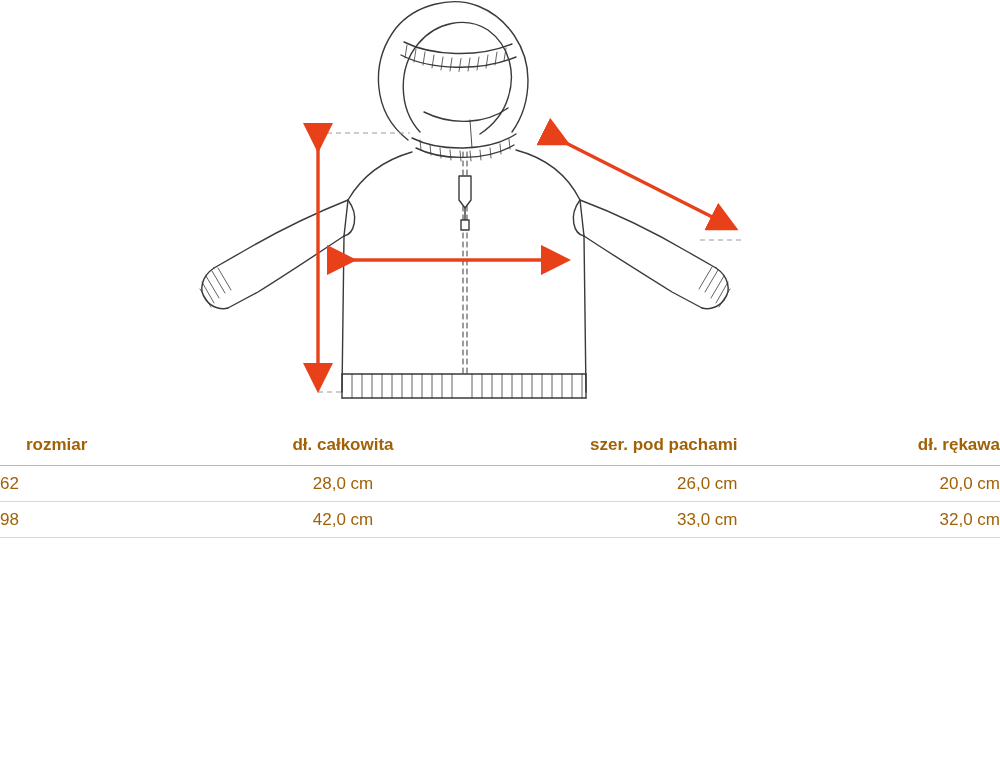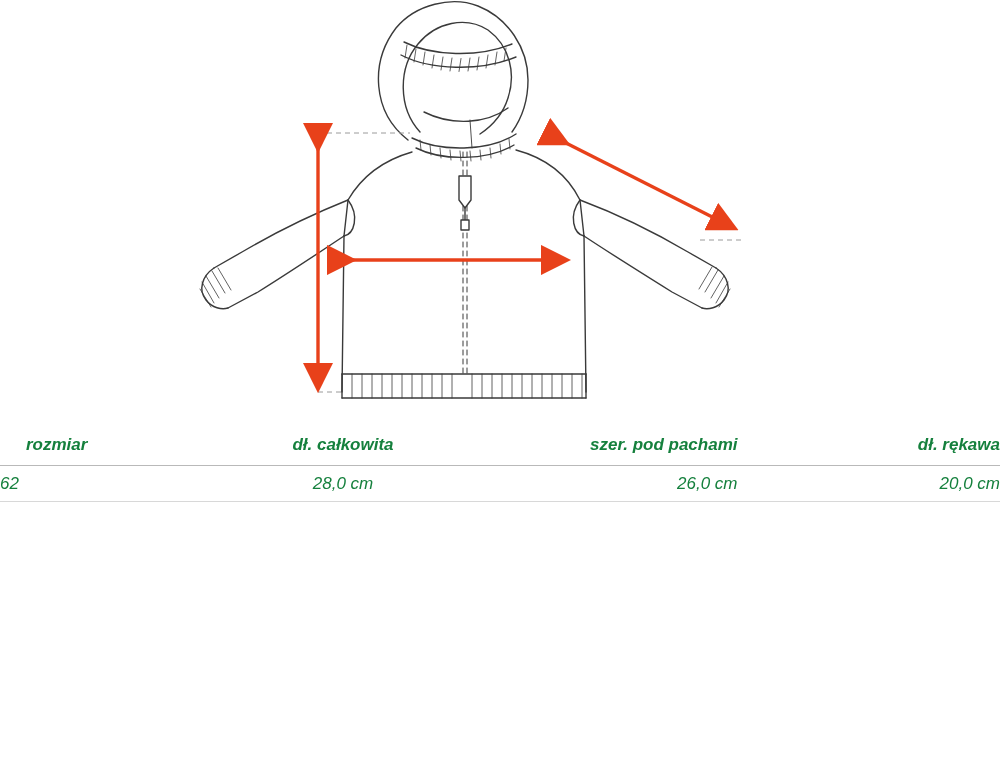--- a/index.html
+++ b/index.html
@@ -38,22 +38,21 @@
     width: 1000px;
     border-collapse: collapse;
     font-size: 17px;
   }
   .size-table th,
   .size-table td {
     padding: 0;
     height: 35px;
     vertical-align: middle;
     font-weight: normal;
-    color: #15803d;
-    font-style: italic;
+    color: #a16207;
   }
   .size-table thead th {
     font-weight: bold;
     font-size: 17px;
     height: 40px;
     border-bottom: 1px solid #b9b9b9;
   }
   .size-table tbody tr {
     border-bottom: 1px solid #d8d8d8;
   }
@@ -217,16 +216,22 @@
         <th class="col-c">dł. rękawa</th>
       </tr>
     </thead>
     <tbody>
       <tr>
         <td class="col-size">62</td>
         <td class="col-a">28,0 cm</td>
         <td class="col-b">26,0 cm</td>
         <td class="col-c">20,0 cm</td>
       </tr>
+      <tr>
+        <td class="col-size">98</td>
+        <td class="col-a">42,0 cm</td>
+        <td class="col-b">33,0 cm</td>
+        <td class="col-c">32,0 cm</td>
+      </tr>
     </tbody>
   </table>
 
 </div>
 
 </body></html>

